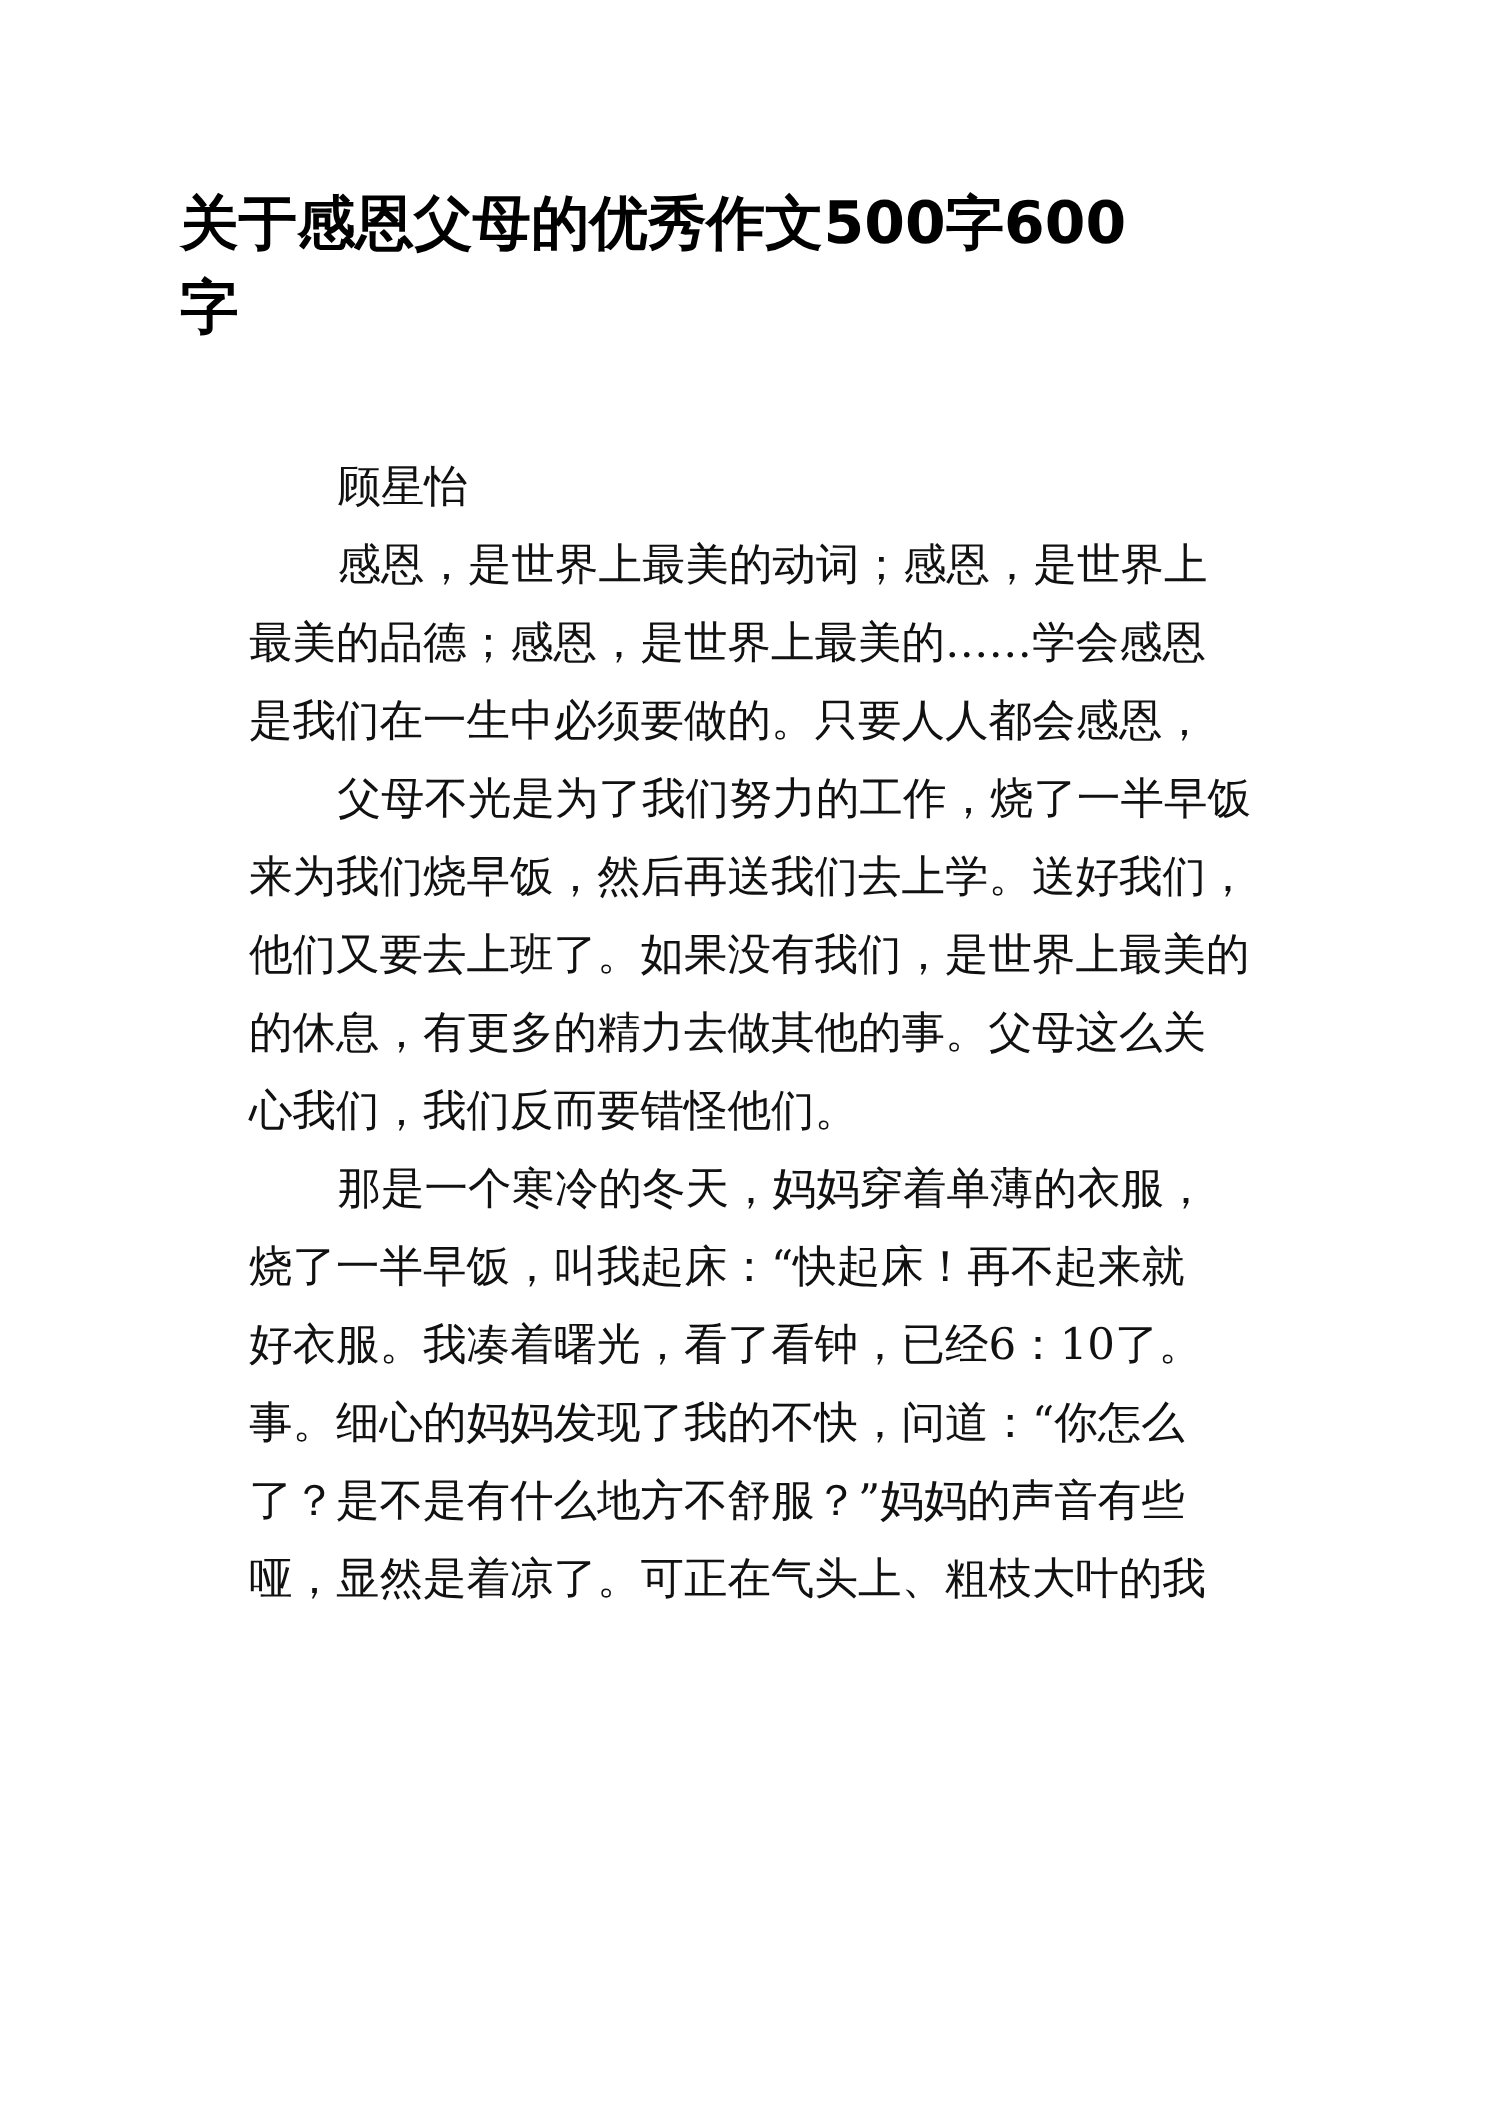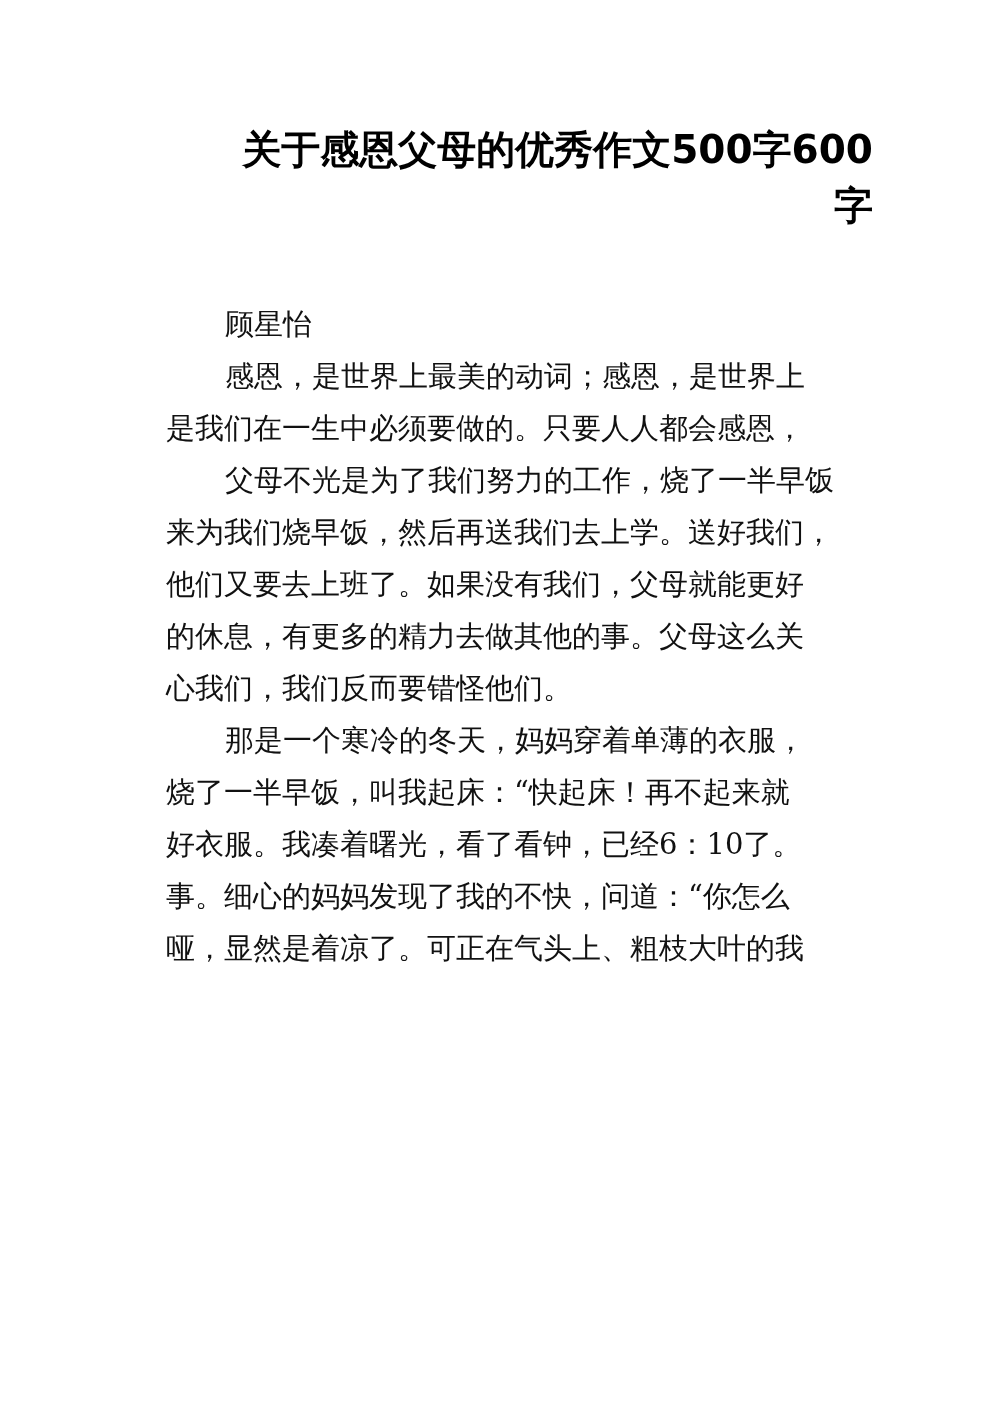--- a/index.html
+++ b/index.html
@@ -19,21 +19,21 @@
       left: 0; top: 0;
       width: 993px;
       height: 1404px;
       background: #ffffff;
     }
     .title {
       position: absolute;
       left: 120px;
       top: 122px;
       width: 753px;
-      text-align: right;
+      text-align: left;
       font-family: "DejaVu Sans", "Liberation Sans", sans-serif;
       font-weight: bold;
       font-size: 39px;
       line-height: 56px;
       color: #000000;
       letter-spacing: 0px;
     }
     .title .line { display: block; white-space: nowrap; }
     .body-text {
       position: absolute;
@@ -61,33 +61,35 @@
   <h1 class="title" style="margin:0;">
     <span class="line">关于感恩父母的优秀作文500字600</span>
     <span class="line">字</span>
   </h1>
 
   <div class="body-text">
     <span class="ln indent">顾星怡</span>
 
     <div class="para">
       <span class="ln indent">感恩，是世界上最美的动词；感恩，是世界上</span>
+      <span class="ln">最美的品德；感恩，是世界上最美的……学会感恩</span>
       <span class="ln">是我们在一生中必须要做的。只要人人都会感恩，</span>
     </div>
 
     <div class="para">
       <span class="ln indent">父母不光是为了我们努力的工作，烧了一半早饭</span>
       <span class="ln">来为我们烧早饭，然后再送我们去上学。送好我们，</span>
-      <span class="ln">他们又要去上班了。如果没有我们，父母就能更好</span>
+      <span class="ln">他们又要去上班了。如果没有我们，是世界上最美的</span>
       <span class="ln">的休息，有更多的精力去做其他的事。父母这么关</span>
       <span class="ln">心我们，我们反而要错怪他们。</span>
     </div>
 
     <div class="para">
       <span class="ln indent">那是一个寒冷的冬天，妈妈穿着单薄的衣服，</span>
       <span class="ln">烧了一半早饭，叫我起床：“快起床！再不起来就</span>
       <span class="ln">好衣服。我凑着曙光，看了看钟，已经6：10了。</span>
       <span class="ln">事。细心的妈妈发现了我的不快，问道：“你怎么</span>
+      <span class="ln">了？是不是有什么地方不舒服？”妈妈的声音有些</span>
       <span class="ln">哑，显然是着凉了。可正在气头上、粗枝大叶的我</span>
     </div>
   </div>
 
 </div>
 
 </body></html>

